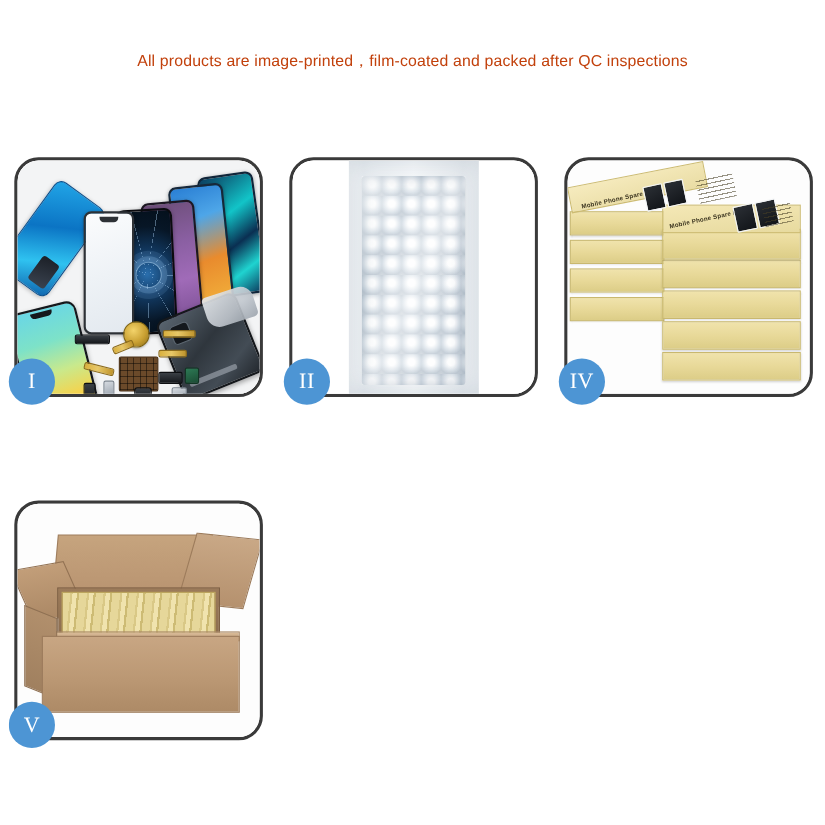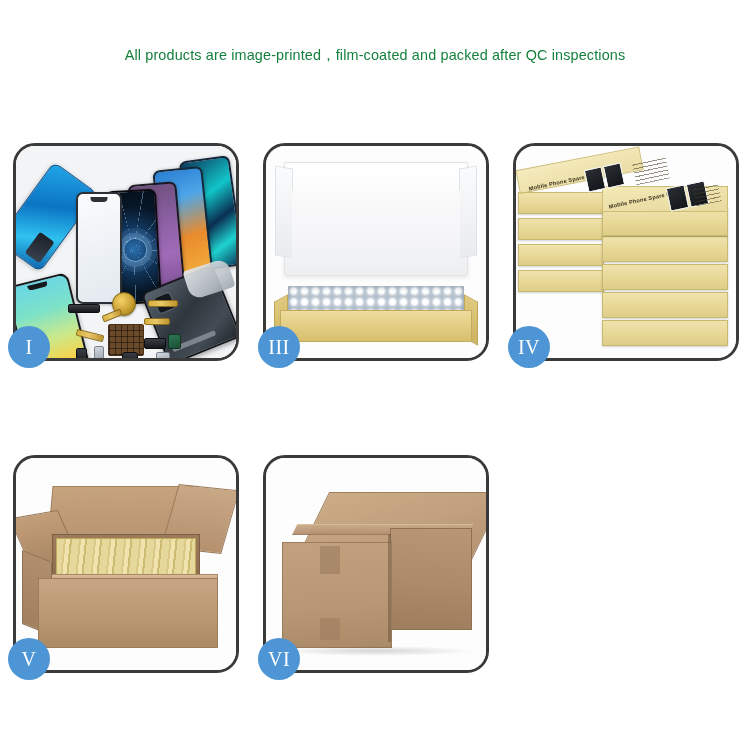--- a/index.html
+++ b/index.html
@@ -27,21 +27,21 @@
     letter-spacing: 1.2px;
     color: #111111;
     line-height: 1.05;
     margin: 0;
     white-space: nowrap;
   }
   #page-subtitle {
     font-family: "Liberation Sans", sans-serif;
     font-size: 14.4px;
     font-weight: normal;
-    color: #15803d;
+    color: #c2410c;
     letter-spacing: 0.15px;
     margin: 12px 0 0 0;
     white-space: nowrap;
   }
 
   
   #panel-grid {
     position: absolute;
     top: 143px;
     left: 13px;
@@ -484,32 +484,31 @@
       <div class="part blackbar" style="left:128px; top:192px; width:20px; height:9px;"></div>
       <div class="part greenchip" style="left:152px; top:188px; width:11px; height:13px;"></div>
       <div class="part silver" style="left:78px; top:200px; width:8px; height:13px;"></div>
       <div class="part blackbar" style="left:106px; top:206px; width:14px; height:11px; border-radius:3px;"></div>
       <div class="part silver" style="left:140px; top:206px; width:12px; height:9px;"></div>
       <div class="part flex-cable" style="left:86px; top:166px; width:18px; transform:rotate(-22deg);"></div>
     </div>
     <div class="badge">I</div>
   </div>
 
-
   <div class="panel">
     <div class="panel-clip">
-      <div class="box3-lid"></div>
-      <div class="box3-inner-foam"></div>
-      <div class="box3-contents"></div>
-      <div class="box3-left-wall"></div>
-      <div class="box3-right-wall"></div>
-      <div class="box3-front"></div>
+      <div class="bw-bg"></div>
+      <div class="bw-sheet">
+        <div class="bw-inner"></div>
+        <div class="bw-sheen"></div>
+      </div>
     </div>
-    <div class="badge">III</div>
+    <div class="badge">II</div>
   </div>
+
 
   <div class="panel">
     <div class="panel-clip">
       <div class="stack">
 
         <div class="kbox" style="left:2px; top:46px; width:84px; height:20px;"></div>
         <div class="kbox" style="left:2px; top:72px; width:84px; height:20px;"></div>
         <div class="kbox" style="left:2px; top:98px; width:84px; height:20px;"></div>
         <div class="kbox" style="left:2px; top:124px; width:84px; height:20px;"></div>
 
@@ -542,27 +541,14 @@
       <div class="c5-leftflap"></div>
       <div class="c5-interior"></div>
       <div class="c5-content"></div>
       <div class="c5-toprim"></div>
       <div class="c5-sideface"></div>
       <div class="c5-frontface"></div>
     </div>
     <div class="badge">V</div>
   </div>
 
-  <div class="panel">
-    <div class="panel-clip">
-      <div class="c6-top"></div>
-      <div class="c6-tape"></div>
-      <div class="c6-side"></div>
-      <div class="c6-front"></div>
-      <div class="c6-seamv"></div>
-      <div class="c6-tab1"></div>
-      <div class="c6-tab2"></div>
-      <div class="c6-shadow"></div>
-    </div>
-    <div class="badge">VI</div>
-  </div>
 
 </div>
 
 </body></html>

